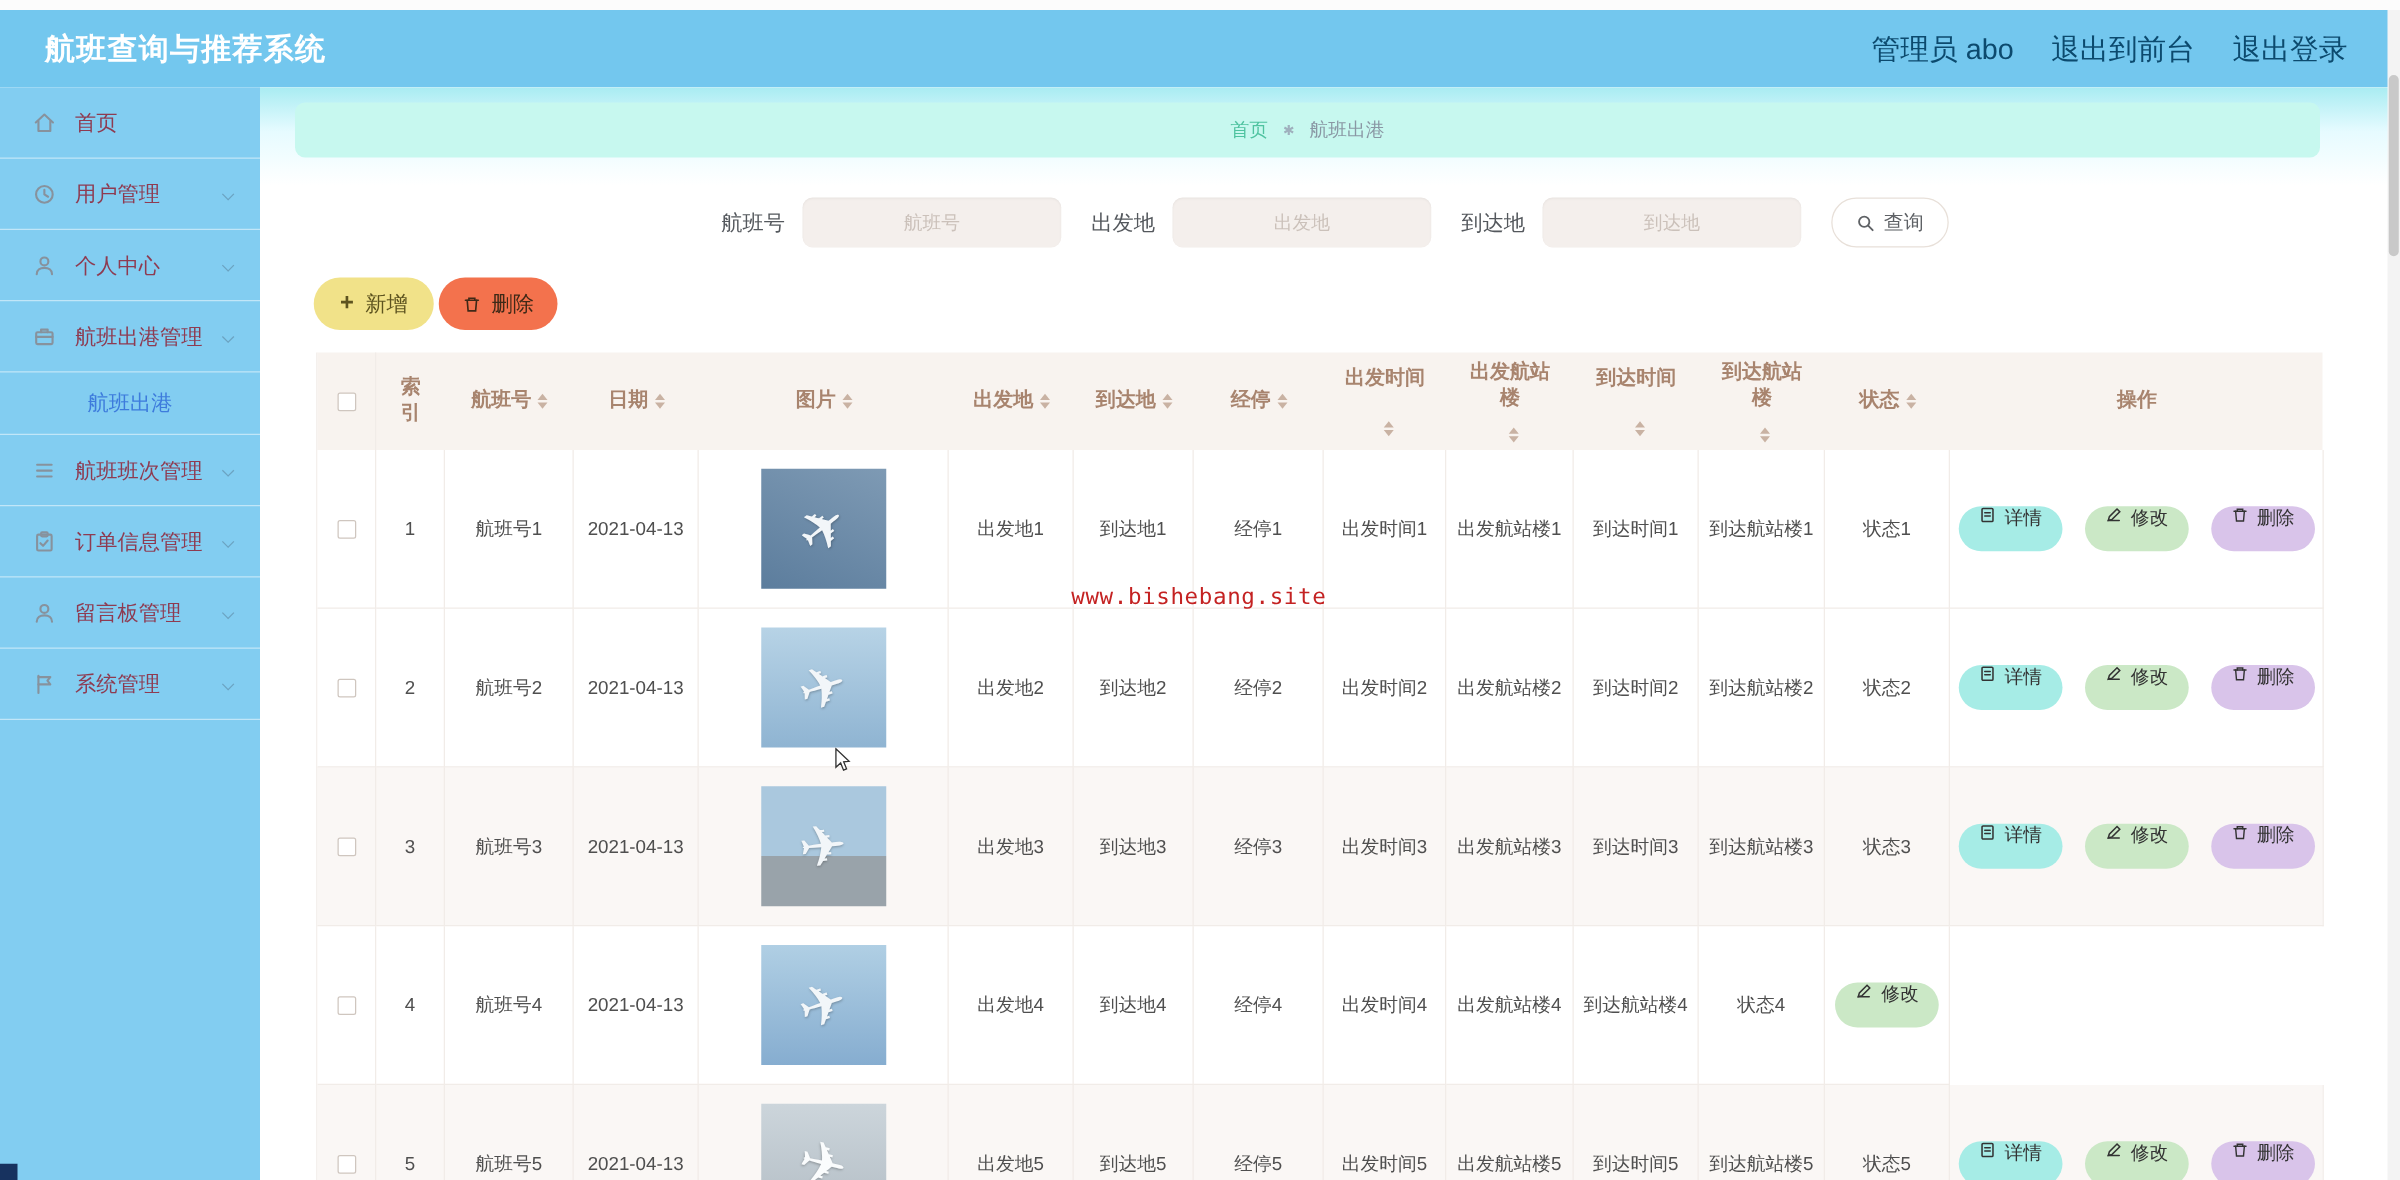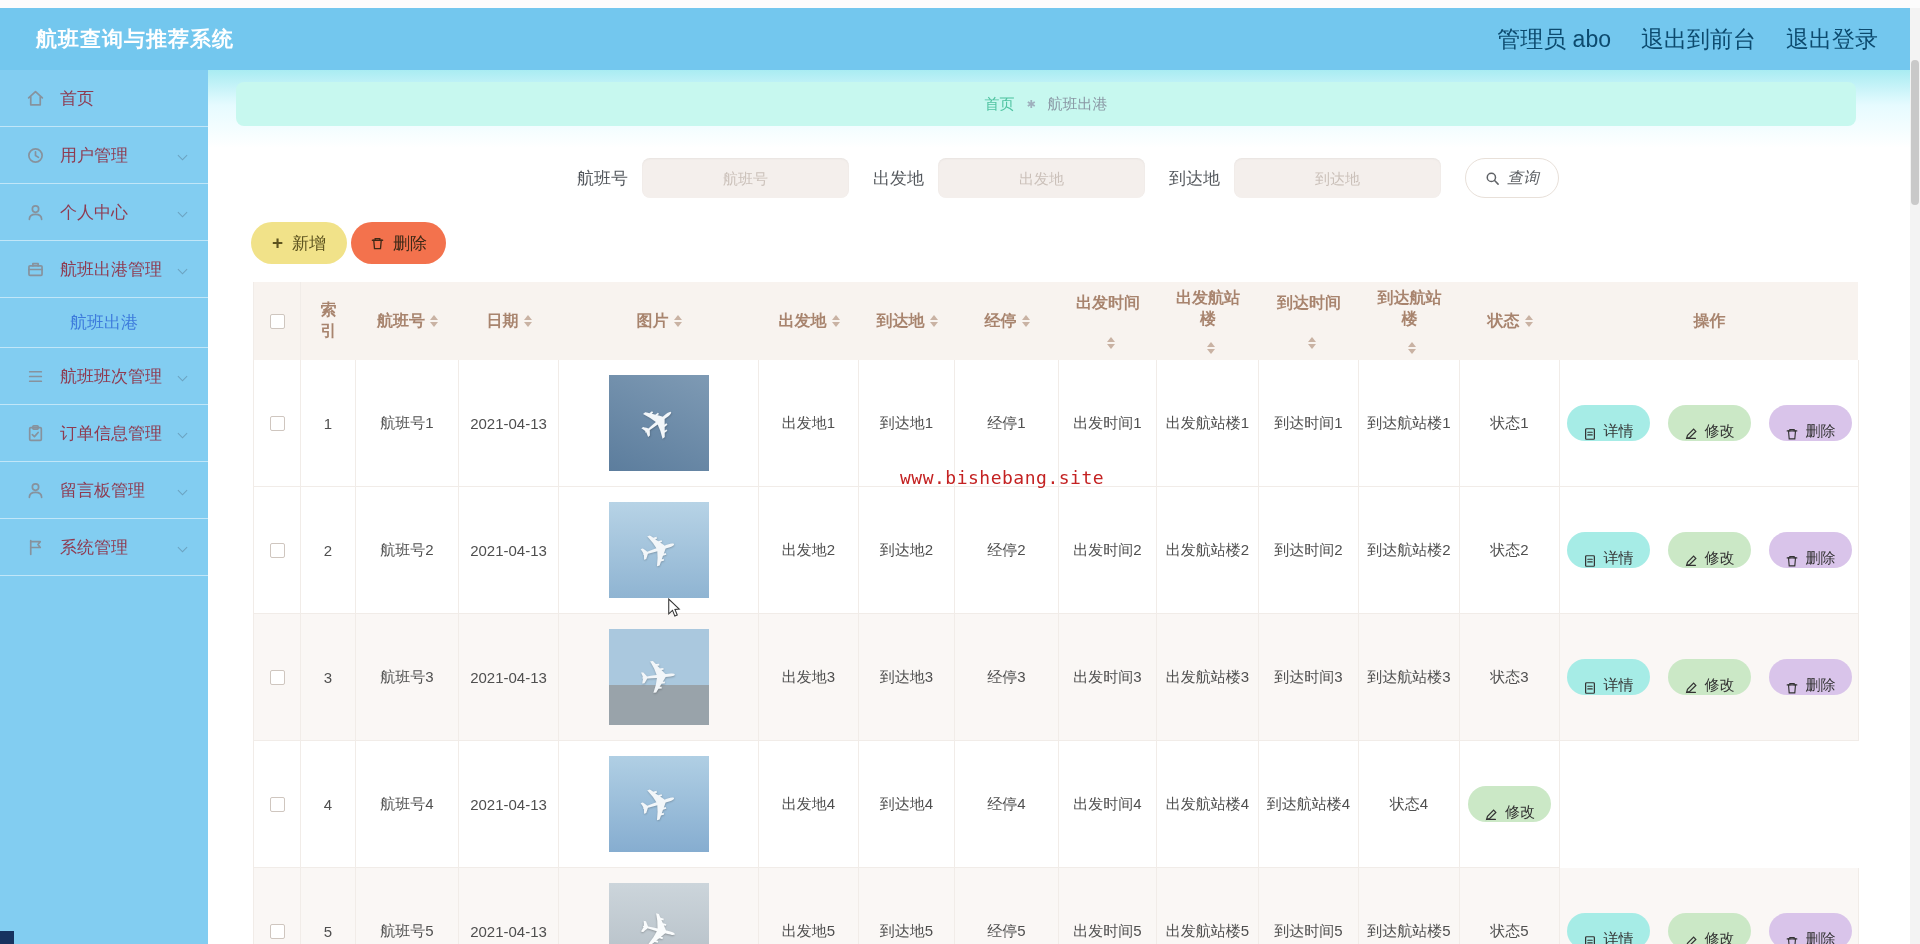--- a/index.html
+++ b/index.html
@@ -5,21 +5,21 @@
   * { margin:0; padding:0; box-sizing:border-box; }
   html,body { width:1920px; height:944px; overflow:hidden;
     font-family:"Liberation Sans","DejaVu Sans",sans-serif; background:#fff; }
   body { position:relative; }
 
   
   .top-strip { position:absolute; top:0; left:0; width:1920px; height:8px; background:#fcfcfc; }
   .app-header { position:absolute; top:8px; left:0; width:1920px; height:62px;
     background:#73c7ee; display:flex; align-items:center; justify-content:space-between;
     padding:0 42px 0 36px; }
-  .app-title { color:#fff; font-size:21px; font-weight:bold; letter-spacing:1px; }
+  .app-title { color:#fff; font-size:24px; font-weight:bold; letter-spacing:1px; }
   .header-right { display:flex; align-items:center; gap:30px; }
   .header-link { color:#0c4a6e; font-size:23px; cursor:pointer; }
 
   
   .sidebar { position:absolute; top:70px; left:0; width:208px; height:874px;
     background:#82cdf1; overflow:hidden; }
   .side-item { height:57px; display:flex; align-items:center; padding:0 18px 0 26px;
     border-bottom:1px solid rgba(255,255,255,.5); cursor:pointer; }
   .side-item .ico { width:20px; height:20px; margin-right:14px; color:#87929d; flex:none; display:flex; align-items:center; }
   .side-item .lbl { flex:1; font-size:17px; color:#8e3b51; }
@@ -48,21 +48,21 @@
   .fgroup { display:flex; align-items:center; margin-right:24px; }
   .fgroup .flabel { font-size:17px; color:#54585d; margin-right:14px; white-space:nowrap; }
   .fgroup input { width:207px; height:40px; border:none; border-radius:8px;
     background:#f4efec; text-align:center; font-size:15px; color:#666;
     box-shadow:inset 0 1px 2px rgba(0,0,0,.05); outline:none;
     font-family:"Liberation Sans","DejaVu Sans",sans-serif; }
   .fgroup input::placeholder { color:#cbc1ba; }
   .btn-query { height:40px; padding:0 19px; border-radius:20px; background:#fff;
     border:1px solid #e8e0d9; color:#5f6266; font-size:16px; display:flex;
     align-items:center; gap:7px; cursor:pointer;
-    font-family:"Liberation Sans","DejaVu Sans",sans-serif;font-style:italic; }
+    font-family:"Liberation Sans","DejaVu Sans",sans-serif; }
 
   
   .toolbar { position:absolute; top:152px; left:43px; display:flex; gap:4px; }
   .btn-add { height:42px; padding:0 21px; border:none; border-radius:21px;
     background:#f1e289; color:#5d531f; font-size:17px; display:flex; align-items:center;
     gap:9px; cursor:pointer; font-family:inherit; }
   .btn-add .plus { font-size:19px; font-weight:bold; }
   .btn-del { height:42px; padding:0 19px; border:none; border-radius:21px;
     background:#f3724d; color:#3f2917; font-size:17px; display:flex; align-items:center;
     gap:8px; cursor:pointer; font-family:inherit; }
@@ -102,29 +102,29 @@
   .sky2 span { transform:rotate(-18deg); }
   .sky3 { background:linear-gradient(180deg,#aac8de 58%,#99a3aa 58%); }
   .sky3 span { transform:rotate(-6deg); }
   .sky4 { background:linear-gradient(180deg,#b0cfe4,#86add0); }
   .sky4 span { transform:rotate(-18deg); }
   .sky5 { background:linear-gradient(180deg,#ccd5db,#b2bcc4); }
   .sky5 span { transform:rotate(14deg); color:#fafcfd; }
 
   .actions { display:flex; gap:18px; justify-content:center; }
   .pill { height:36px; padding:0 16px; border:none; border-radius:18px; font-size:15px;
-    color:#333; display:flex; align-items:flex-end; gap:7px; cursor:pointer;
+    color:#333; display:flex; align-items:flex-start; gap:7px; cursor:pointer;
     font-family:inherit; }
   .pill svg { flex:none; }
   .pill-detail { background:#a6ece6; }
   .pill-edit   { background:#cbe8c6; }
   .pill-del    { background:#d9c4ea; }
 
   
-  .watermark { position:absolute; top:397px; left:692px; z-index:5;
+  .watermark { position:absolute; top:397px; left:649px; z-index:5;
     font-family:"DejaVu Sans Mono","Liberation Mono",monospace; font-size:18px;
     color:#c42222; letter-spacing:.5px; }
   .cursor { position:absolute; top:528px; left:457px; z-index:9; pointer-events:none; }
   .scrollbar { position:absolute; top:8px; right:0; width:10px; height:936px; background:#f3f3f3; }
   .scrollbar .thumb { position:absolute; top:52px; left:1px; width:8px; height:145px;
     background:#c9c9c9; border-radius:4px; }
   .corner-box { position:absolute; left:0; bottom:0; width:14px; height:13px; background:#17325f; }
 </style>
 </head>
 <body>

